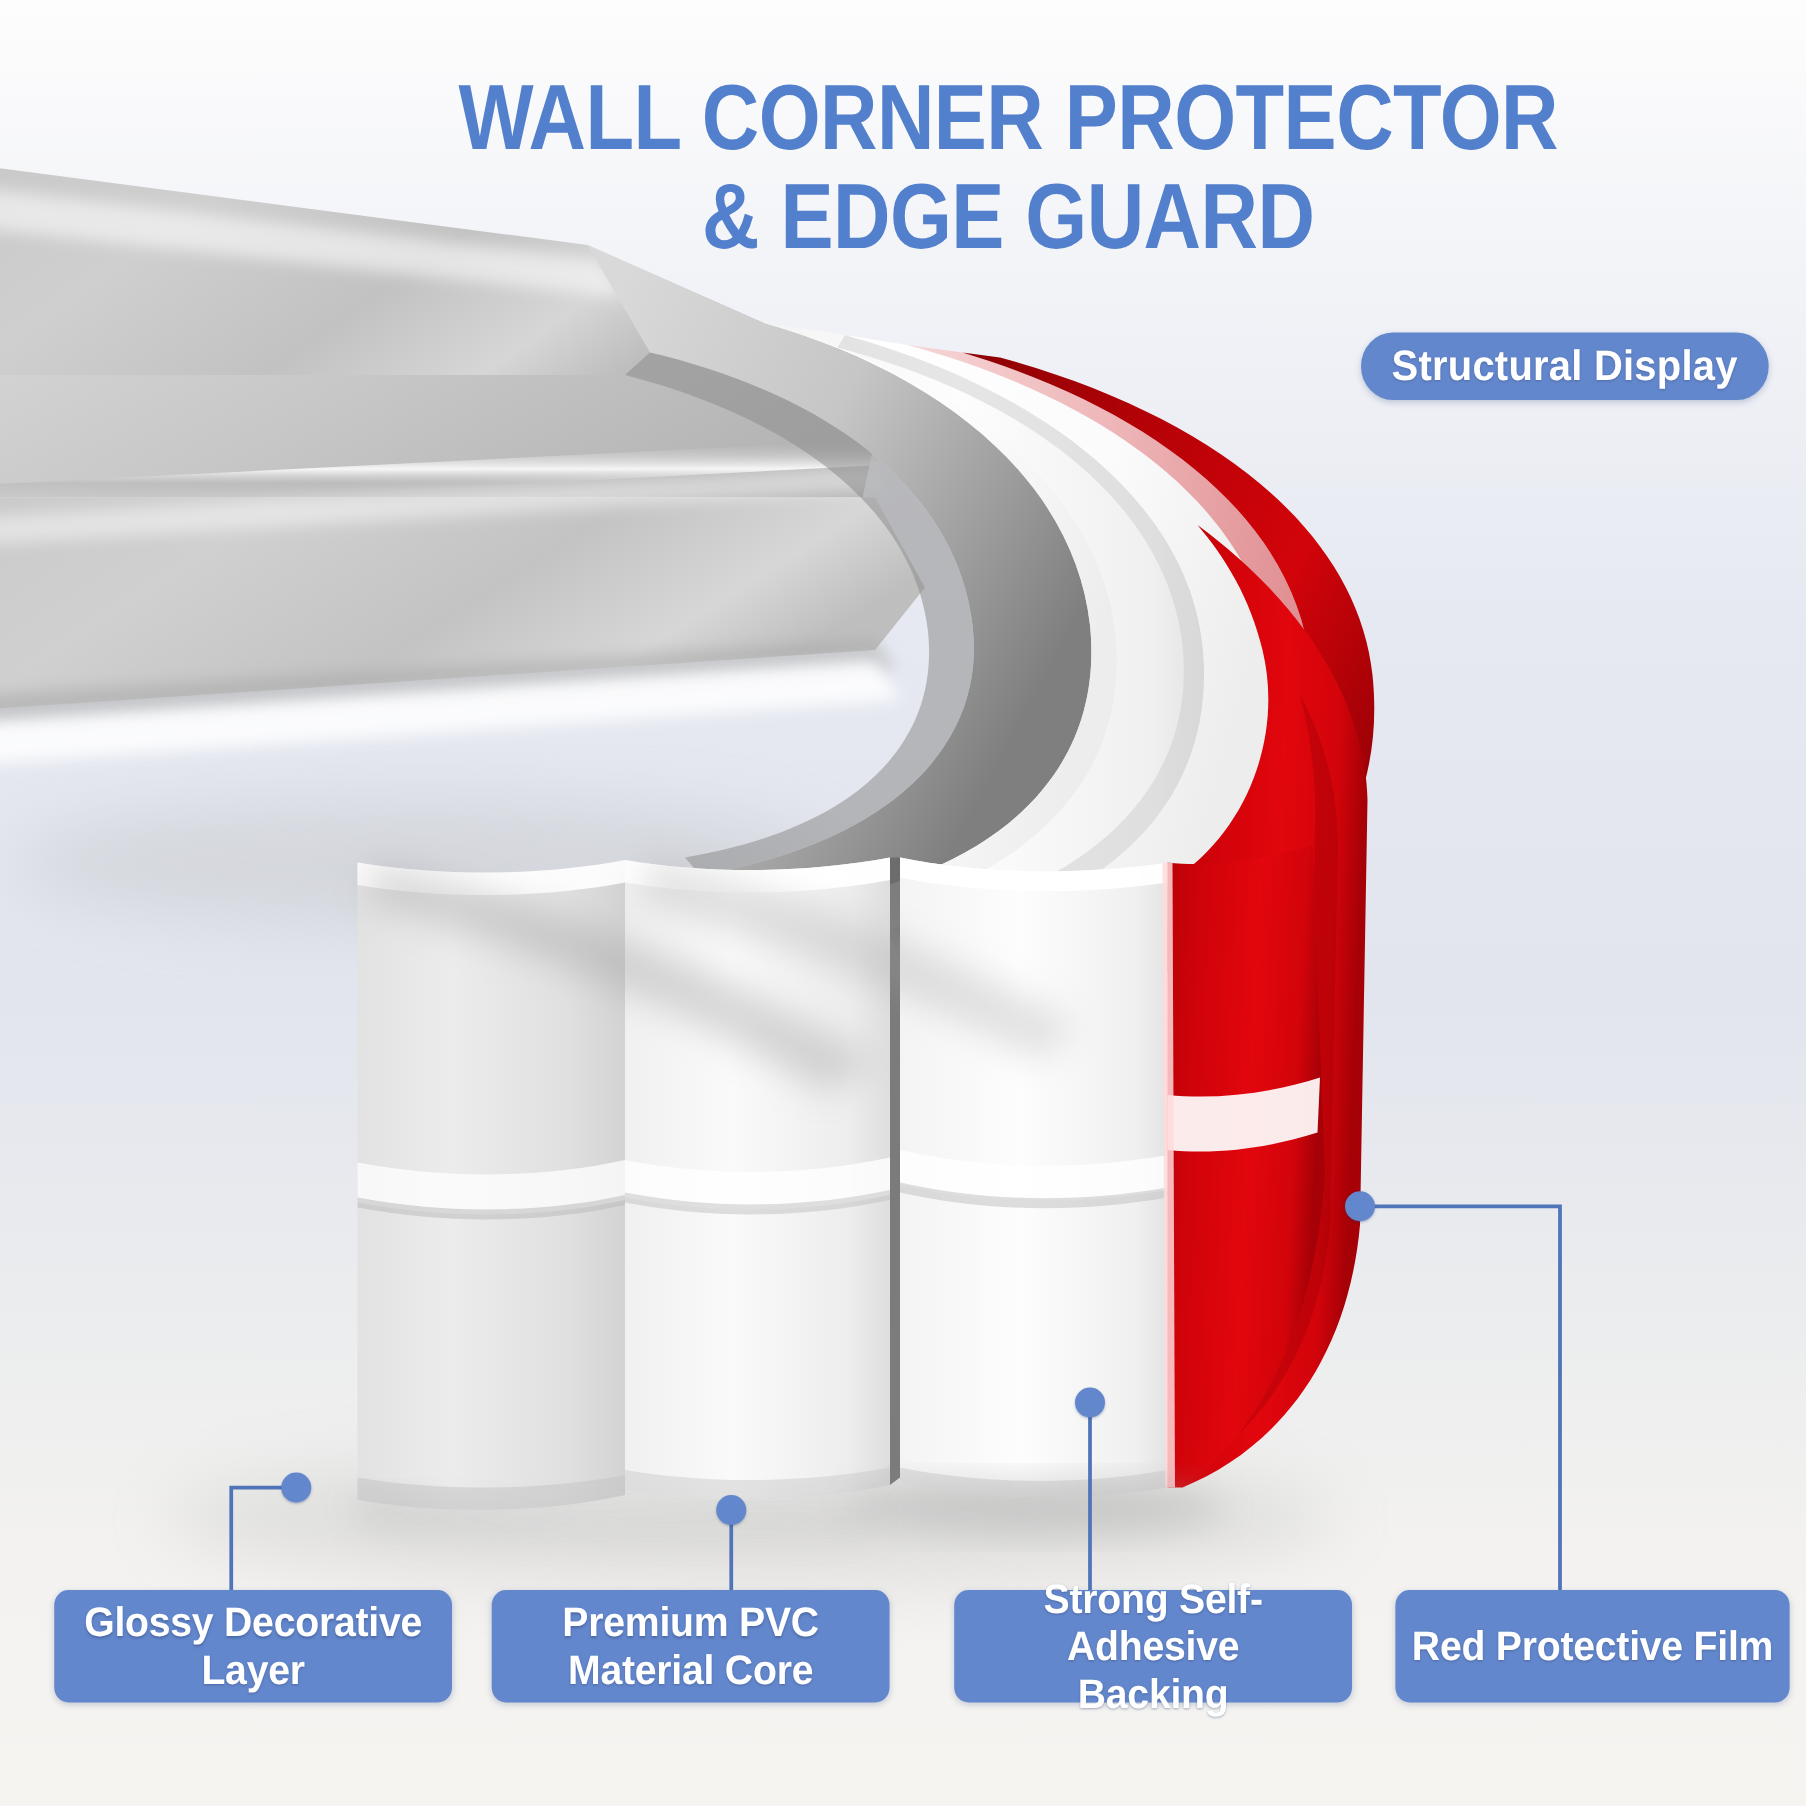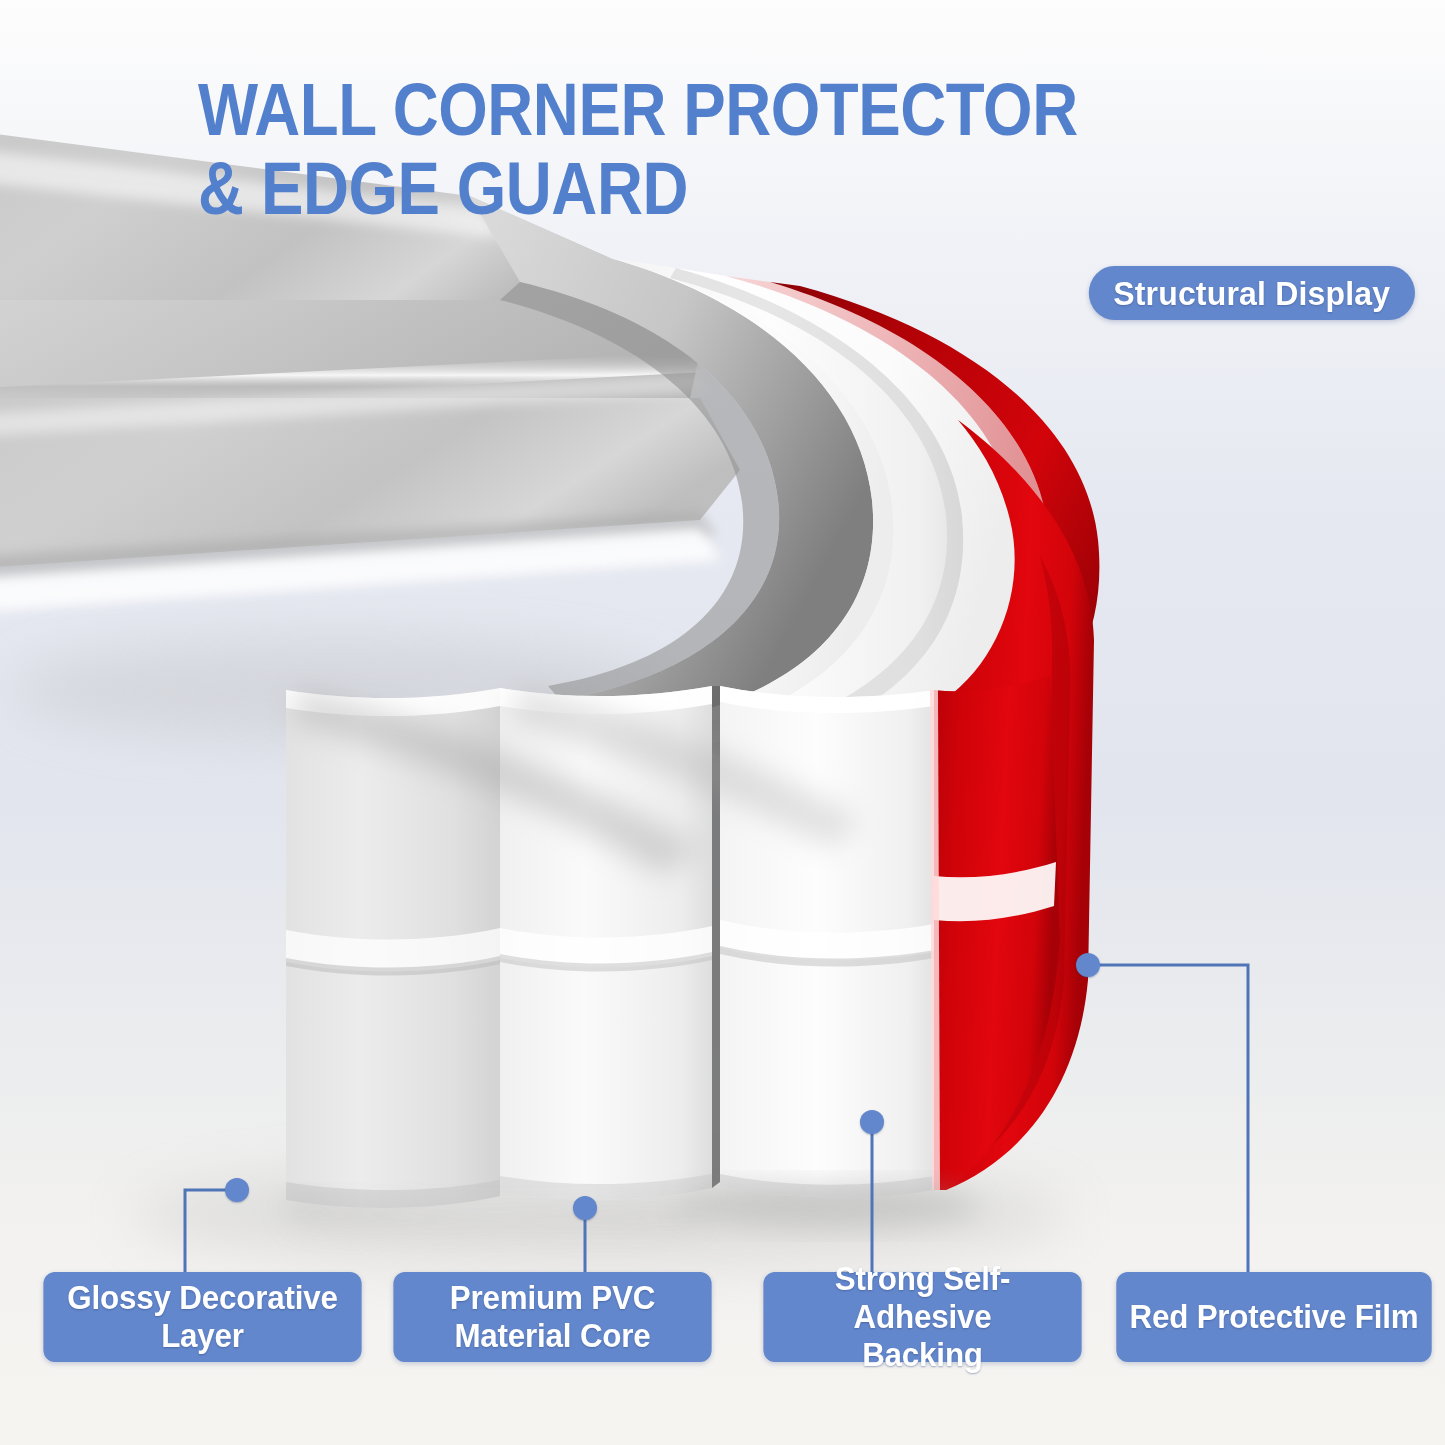--- a/index.html
+++ b/index.html
@@ -15,22 +15,22 @@
     background:
       linear-gradient(180deg, #fdfdfd 0%, #f3f4f8 14%, #e6e9f1 34%, #e2e5ee 55%, #ecedee 74%, #f3f2f0 86%, #f5f4f1 100%);
     overflow:hidden;
   }
   #artwork { position:absolute; inset:0; }
 
   
   .title-block {
     position:absolute;
     left:0; right:30px;
-    top:74px;
-    text-align:left;
+    top:58px;
+    text-align:center;
     z-index:40;
     pointer-events:none;
   }
   .title-line {
     display:block;
     font-weight:bold;
     font-size:74px;
     line-height:0.96;
     letter-spacing:-0.5px;
     transform:scaleX(0.86);

